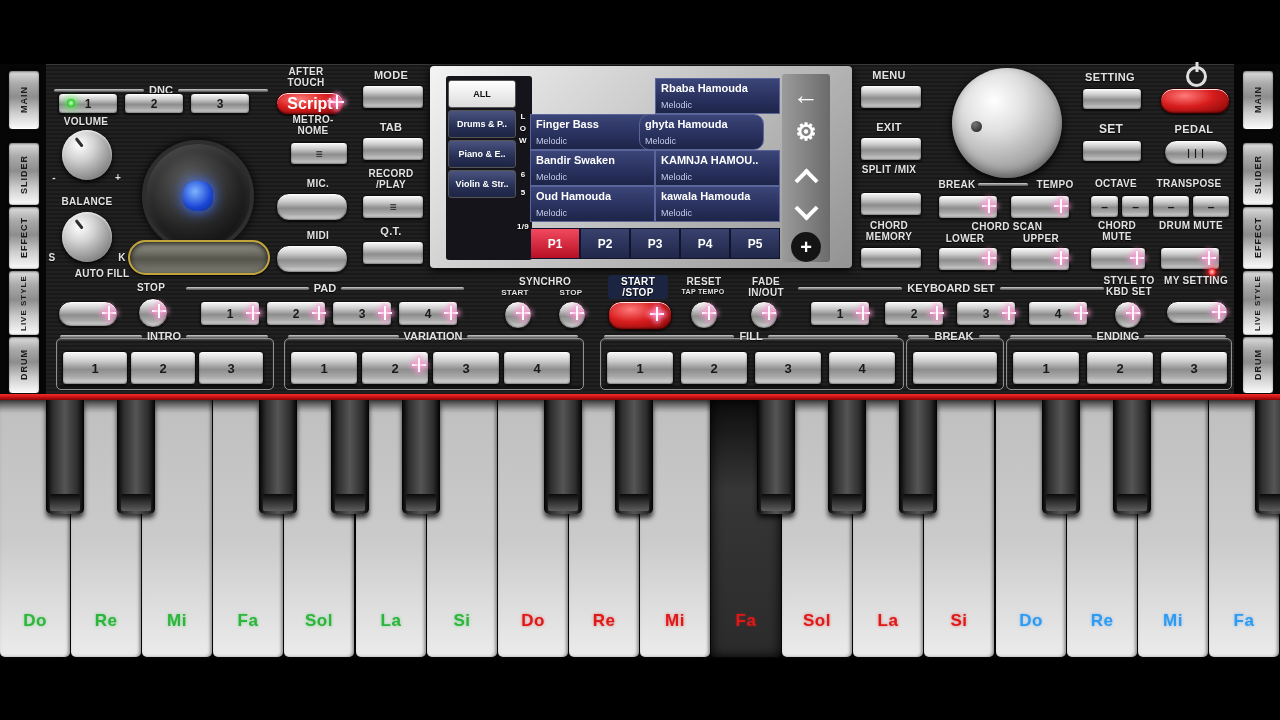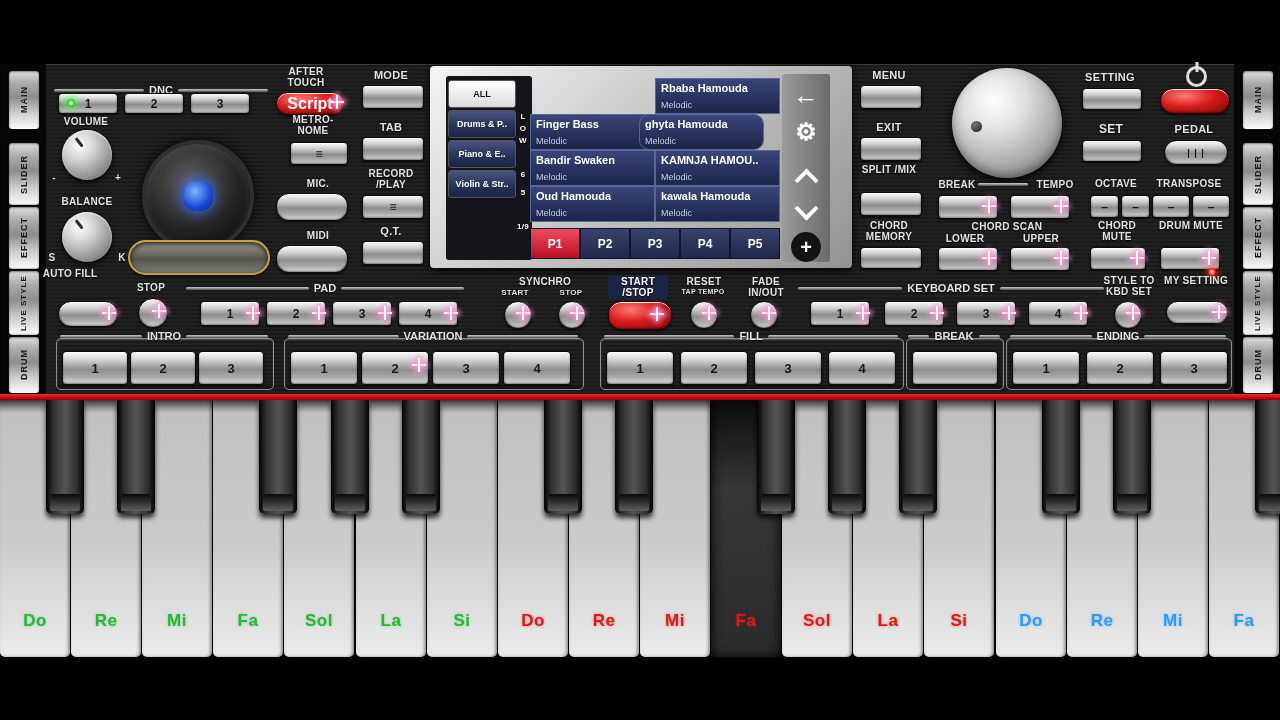--- a/index.html
+++ b/index.html
@@ -148,21 +148,21 @@
   <i class="sparkle" style="left:330px;top:95px;"></i>
 
   <div class="lbl" style="left:56px;top:116px;width:60px;">VOLUME</div>
   <div class="knob" style="left:62px;top:130px;width:50px;height:50px;"></div>
   <div class="lbl" style="left:48px;top:172px;width:12px;">-</div>
   <div class="lbl" style="left:112px;top:172px;width:12px;">+</div>
   <div class="lbl" style="left:52px;top:196px;width:70px;">BALANCE</div>
   <div class="knob" style="left:62px;top:212px;width:50px;height:50px;"></div>
   <div class="lbl" style="left:46px;top:252px;width:12px;">S</div>
   <div class="lbl" style="left:116px;top:252px;width:12px;">K</div>
-  <div class="lbl" style="left:36px;top:268px;width:68px;">AUTO FILL</div>
+  <div class="lbl" style="left:68px;top:268px;width:68px;">AUTO FILL</div>
 
   <div class="joy" style="left:142px;top:140px;width:104px;height:104px;">
     <div class="emblem"></div>
   </div>
   <div class="ypill" style="left:128px;top:240px;width:138px;height:31px;"></div>
 
   <div class="lbl" style="left:282px;top:114px;width:62px;">METRO-NOME</div>
   <div class="metal" style="left:290px;top:142px;width:56px;height:21px;">
       <span>≡</span>
     </div>

